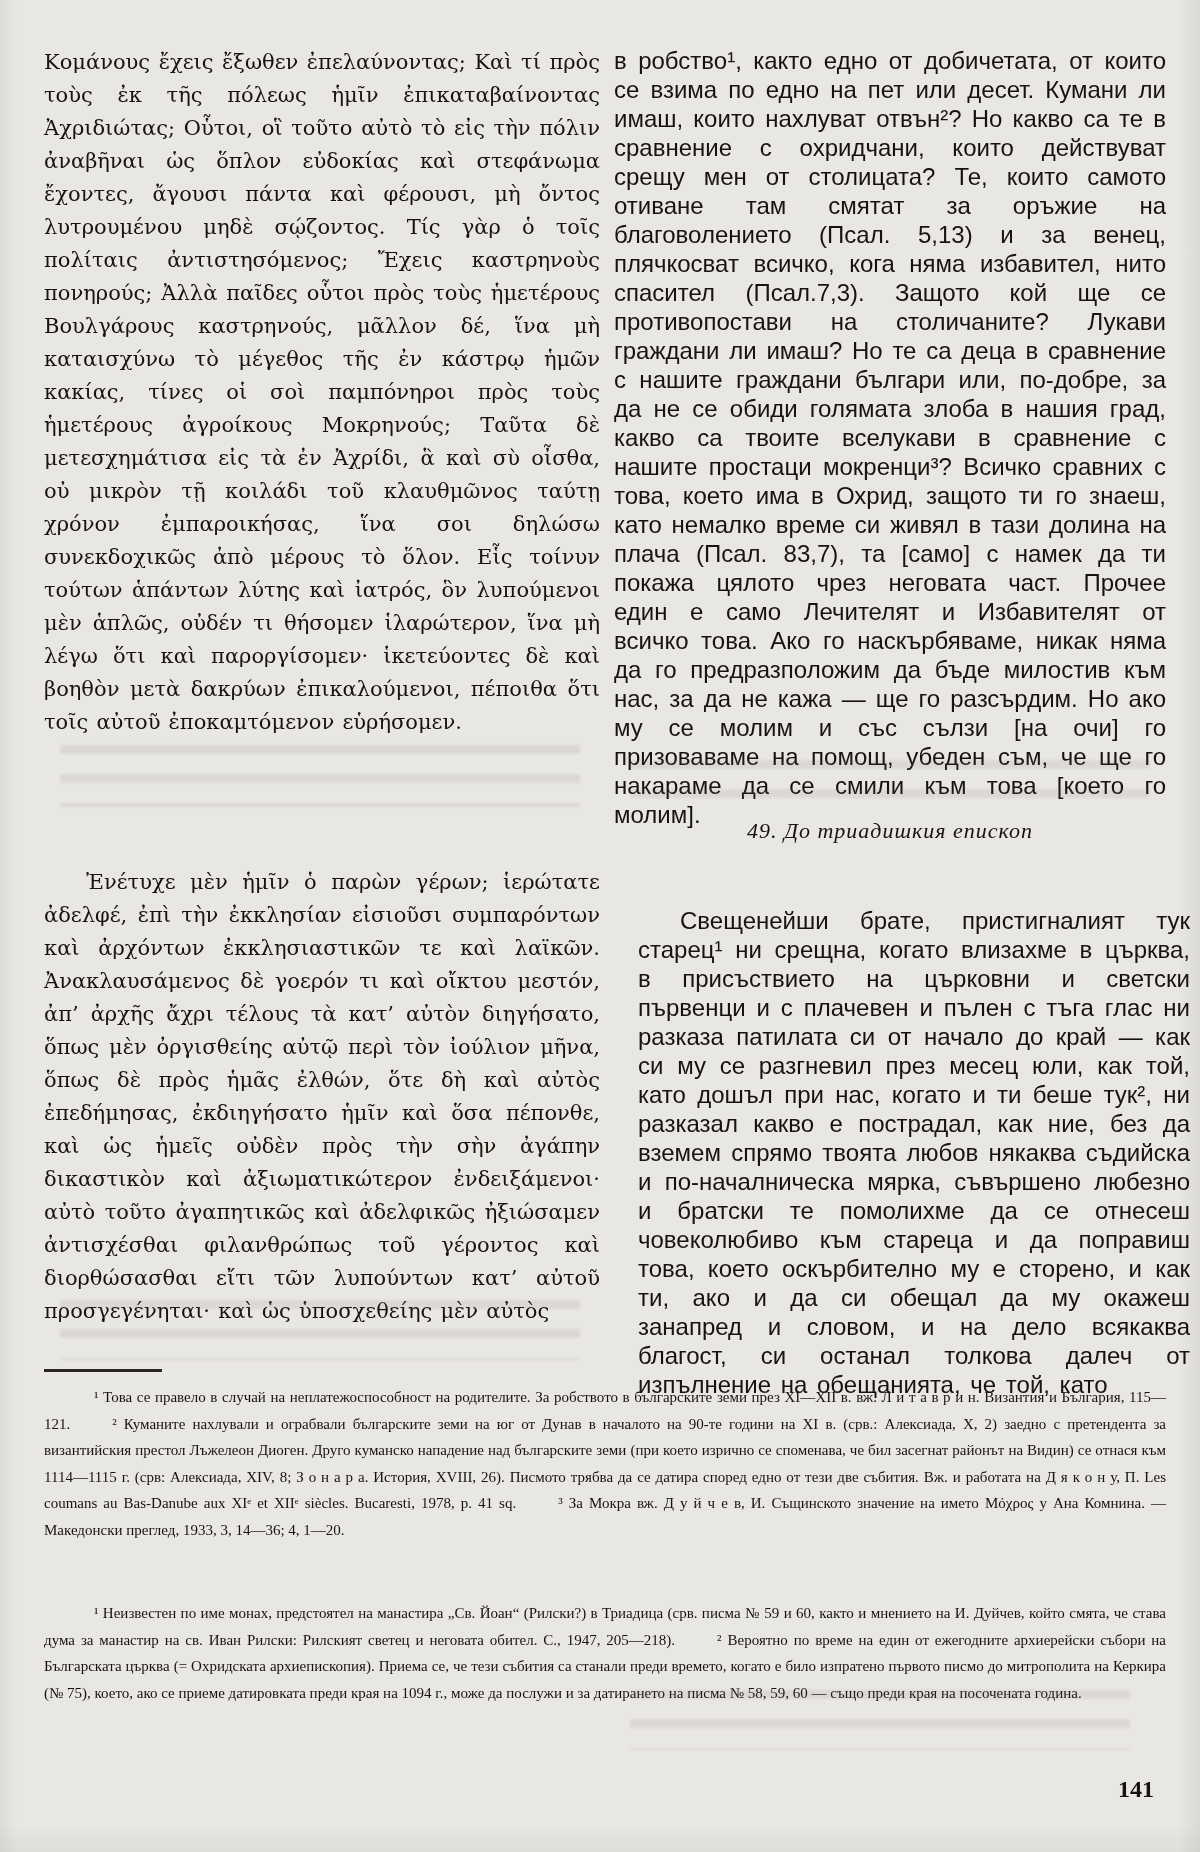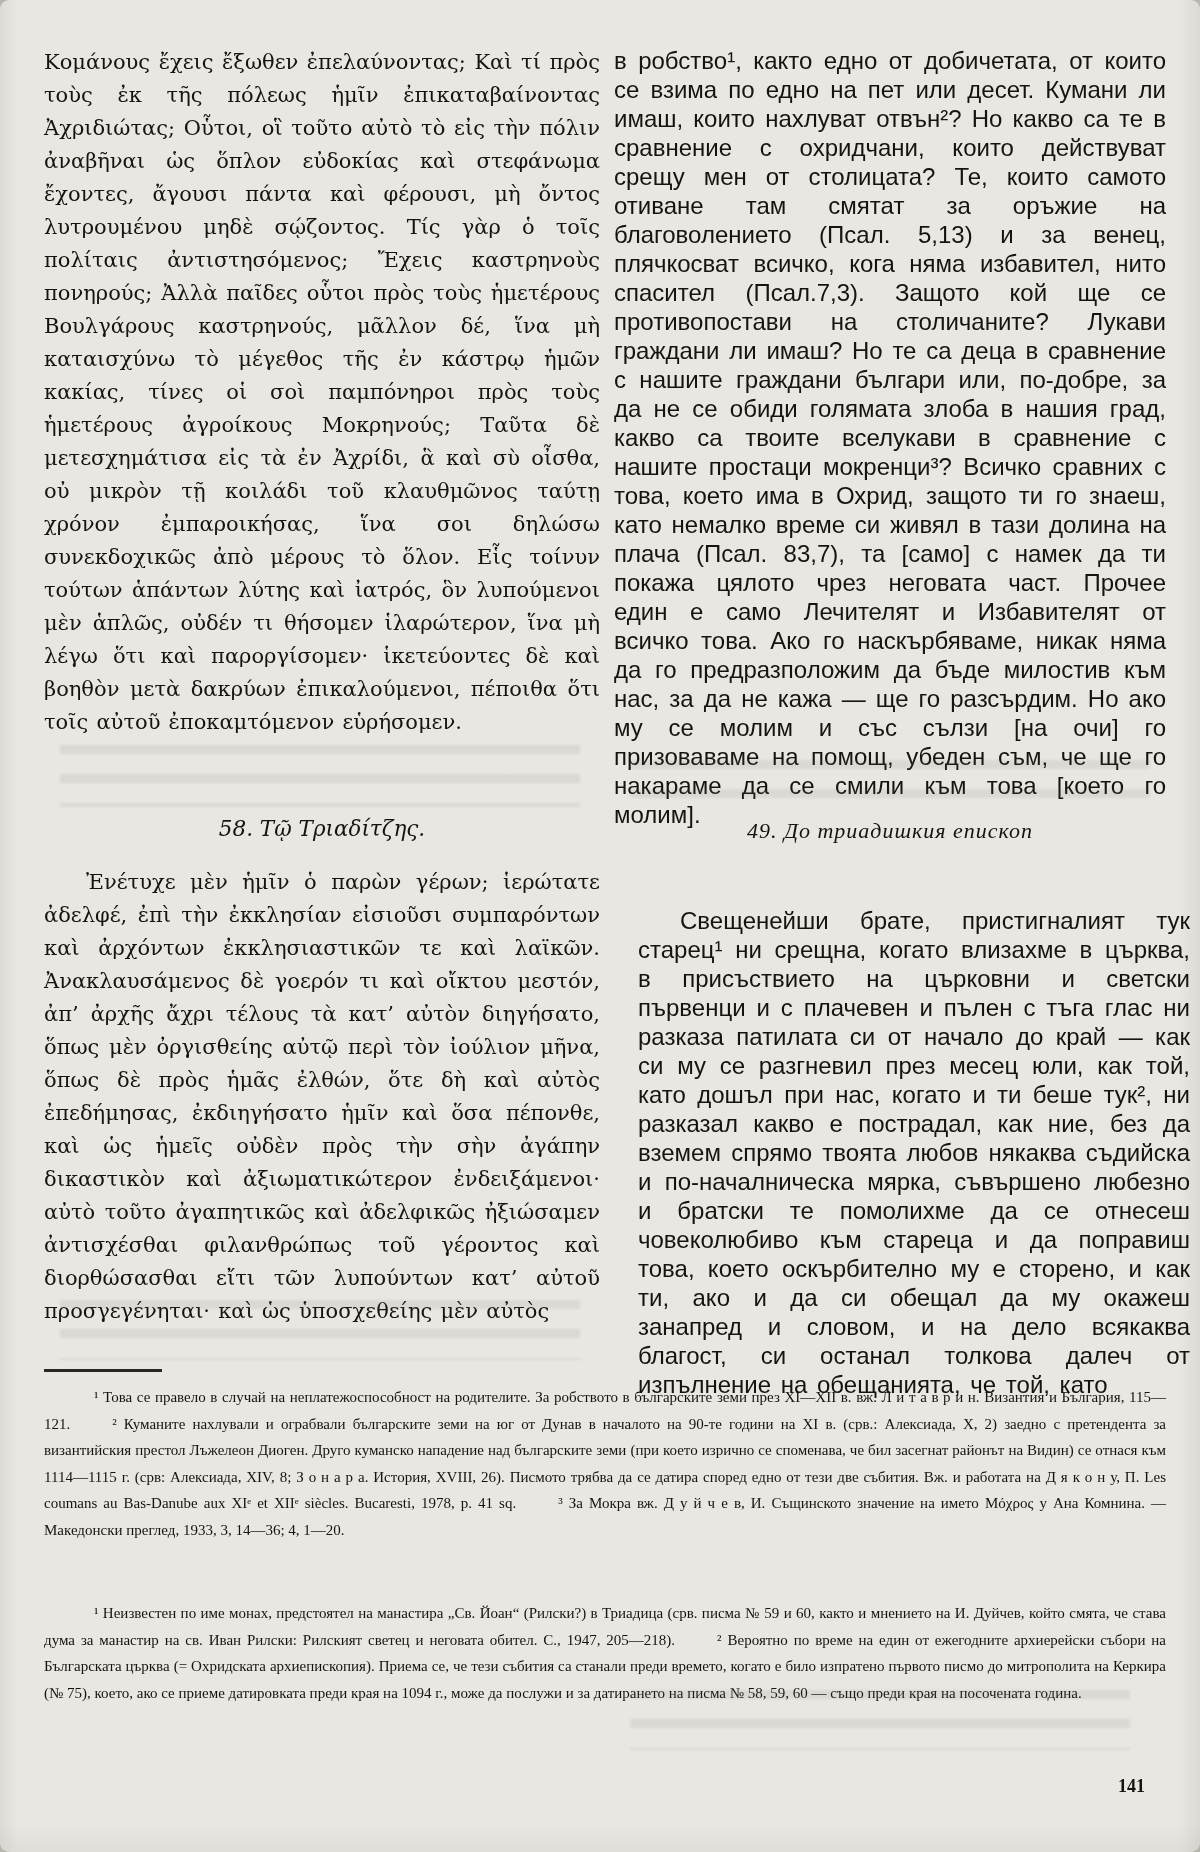--- a/index.html
+++ b/index.html
@@ -7,21 +7,20 @@
     position:relative;
     width:1200px;height:1852px;
     margin:0 auto;
     background:
       linear-gradient(90deg, rgba(0,0,0,0.05) 0, rgba(0,0,0,0) 18px),
       linear-gradient(270deg, rgba(0,0,0,0.06) 0, rgba(0,0,0,0) 22px),
       linear-gradient(0deg, rgba(0,0,0,0.04) 0, rgba(0,0,0,0) 30px),
       #e9e7e2;
     color:#17140f;
     overflow:hidden;
-    border-radius:9px;
   }
   .col{position:absolute;}
   .greek-text{
     font-family:"DejaVu Serif", serif;
     font-size:21px;
     line-height:33px;
     text-align:justify;
     word-spacing:1.5px;
   }
   .bg-text{
@@ -57,41 +56,40 @@
     position:absolute;
     left:44px;top:1369px;
     width:118px;height:3px;
     background:#2a2722;
   }
   .page-number{
     position:absolute;
     left:1118px;top:1776px;
     font-family:"Liberation Serif","DejaVu Serif", serif;
     font-weight:bold;
-    font-size:18px;
+    font-size:24px;
   }
   
   .bleed{
     position:absolute;
     background:repeating-linear-gradient(180deg,
       rgba(110,104,96,0.10) 0 9px, rgba(110,104,96,0) 9px 29px);
     filter:blur(1.2px);
     pointer-events:none;
   }
 </style>
 </head>
 <body>
 
 <div class="page">
 
   <div class="col greek-text" style="left:44px;top:46px;width:556px;">
     <p class="para">Κομάνους ἔχεις ἔξωθεν ἐπελαύνοντας; Καὶ τί πρὸς τοὺς ἐκ τῆς πόλεως ἡμῖν ἐπικαταβαίνοντας Ἀχριδιώτας; Οὗτοι, οἳ τοῦτο αὐτὸ τὸ εἰς τὴν πόλιν ἀναβῆναι ὡς ὅπλον εὐδοκίας καὶ στεφάνωμα ἔχοντες, ἄγουσι πάντα καὶ φέρουσι, μὴ ὄντος λυτρουμένου μηδὲ σῴζοντος. Τίς γὰρ ὁ τοῖς πολίταις ἀντιστησόμενος; Ἔχεις καστρηνοὺς πονηρούς; Ἀλλὰ παῖδες οὗτοι πρὸς τοὺς ἡμετέρους Βουλγάρους καστρηνούς, μᾶλλον δέ, ἵνα μὴ καταισχύνω τὸ μέγεθος τῆς ἐν κάστρῳ ἡμῶν κακίας, τίνες οἱ σοὶ παμπόνηροι πρὸς τοὺς ἡμετέρους ἀγροίκους Μοκρηνούς; Ταῦτα δὲ μετεσχημάτισα εἰς τὰ ἐν Ἀχρίδι, ἃ καὶ σὺ οἶσθα, οὐ μικρὸν τῇ κοιλάδι τοῦ κλαυθμῶνος ταύτῃ χρόνον ἐμπαροικήσας, ἵνα σοι δηλώσω συνεκδοχικῶς ἀπὸ μέρους τὸ ὅλον. Εἷς τοίνυν τούτων ἁπάντων λύτης καὶ ἰατρός, ὃν λυπούμενοι μὲν ἁπλῶς, οὐδέν τι θήσομεν ἱλαρώτερον, ἵνα μὴ λέγω ὅτι καὶ παροργίσομεν· ἱκετεύοντες δὲ καὶ βοηθὸν μετὰ δακρύων ἐπικαλούμενοι, πέποιθα ὅτι τοῖς αὐτοῦ ἐποκαμτόμενον εὑρήσομεν.</p>
   </div>
 
-  <div class="section-heading" style="left:44px;top:816px;">58. Τῷ Τριαδίτζης.</div>
 
   <div class="col greek-text" style="left:44px;top:866px;width:556px;">
     <p class="para indent">Ἐνέτυχε μὲν ἡμῖν ὁ παρὼν γέρων; ἱερώτατε ἀδελφέ, ἐπὶ τὴν ἐκκλησίαν εἰσιοῦσι συμπαρόντων καὶ ἀρχόντων ἐκκλησιαστικῶν τε καὶ λαϊκῶν. Ἀνακλαυσάμενος δὲ γοερόν τι καὶ οἴκτου μεστόν, ἀπ’ ἀρχῆς ἄχρι τέλους τὰ κατ’ αὐτὸν διηγήσατο, ὅπως μὲν ὀργισθείης αὐτῷ περὶ τὸν ἰούλιον μῆνα, ὅπως δὲ πρὸς ἡμᾶς ἐλθών, ὅτε δὴ καὶ αὐτὸς ἐπεδήμησας, ἐκδιηγήσατο ἡμῖν καὶ ὅσα πέπονθε, καὶ ὡς ἡμεῖς οὐδὲν πρὸς τὴν σὴν ἀγάπην δικαστικὸν καὶ ἀξιωματικώτερον ἐνδειξάμενοι· αὐτὸ τοῦτο ἀγαπητικῶς καὶ ἀδελφικῶς ἠξιώσαμεν ἀντισχέσθαι φιλανθρώπως τοῦ γέροντος καὶ διορθώσασθαι εἴτι τῶν λυπούντων κατ’ αὐτοῦ προσγεγένηται· καὶ ὡς ὑποσχεθείης μὲν αὐτὸς</p>
   </div>
 
   <div class="col bg-text" style="left:614px;top:46px;width:552px;">
     <p class="para">в робство¹, както едно от добичетата, от които се взима по едно на пет или десет. Кумани ли имаш, които нахлуват отвън²? Но какво са те в сравнение с охридчани, които действуват срещу мен от столицата? Те, които самото отиване там смятат за оръжие на благоволението (Псал. 5,13) и за венец, плячкосват всичко, кога няма избавител, нито спасител (Псал.7,3). Защото кой ще се противопостави на столичаните? Лукави граждани ли имаш? Но те са деца в сравнение с нашите граждани българи или, по-добре, за да не се обиди голямата злоба в нашия град, какво са твоите вселукави в сравнение с нашите простаци мокренци³? Всичко сравних с това, което има в Охрид, защото ти го знаеш, като немалко време си живял в тази долина на плача (Псал. 83,7), та [само] с намек да ти покажа цялото чрез неговата част. Прочее един е само Лечителят и Избавителят от всичко това. Ако го наскърбяваме, никак няма да го предразположим да бъде милостив към нас, за да не кажа — ще го разсърдим. Но ако му се молим и със сълзи [на очи] го призоваваме на помощ, убеден съм, че ще го накараме да се смили към това [което го молим].</p>
   </div>
 
   <div class="section-heading cyr" style="left:614px;top:818px;width:552px;">49. До триадишкия епископ</div>

